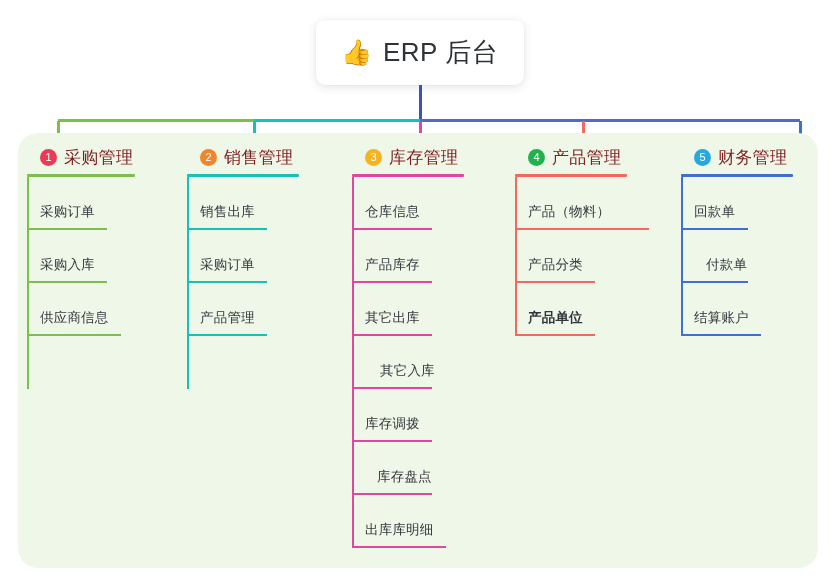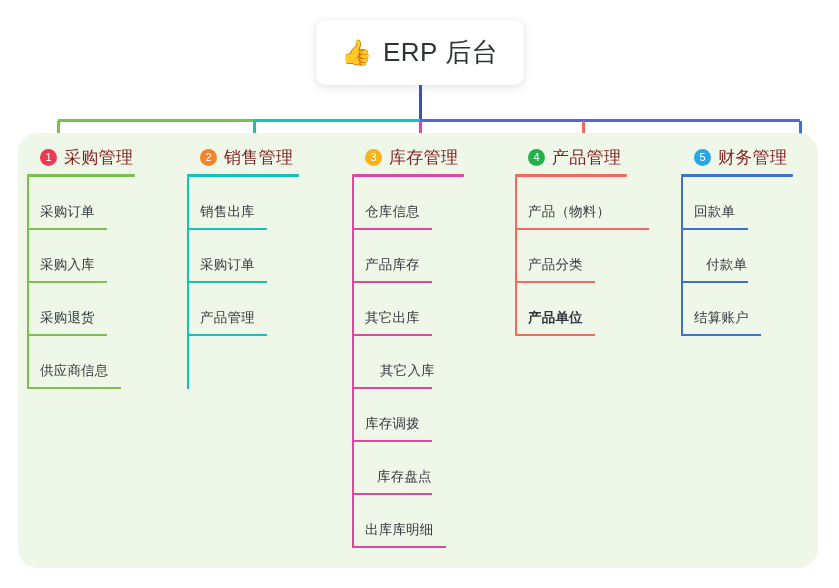--- a/index.html
+++ b/index.html
@@ -170,24 +170,20 @@
         <div class="spine" style="background: rgb(124, 191, 79); left: -13px; height: 212px; top: 0px;"></div>
         <div class="child">
           <div class="child-label" style="left: 0px;">采购订单</div>
           <div class="child-rule" style="background: rgb(124, 191, 79); left: -13px; width: 80px;"></div>
         </div>
         <div class="child">
           <div class="child-label" style="left: 0px;">采购入库</div>
           <div class="child-rule" style="background: rgb(124, 191, 79); left: -13px; width: 80px;"></div>
         </div>
         <div class="child">
-          <div class="child-label" style="left: 0px;">采购退货</div>
-          <div class="child-rule" style="background: rgb(124, 191, 79); left: -13px; width: 80px;"></div>
-        </div>
-        <div class="child">
           <div class="child-label" style="left: 0px;">供应商信息</div>
           <div class="child-rule" style="background: rgb(124, 191, 79); left: -13px; width: 94px;"></div>
         </div>
       </div>
     </div>
     <div class="column" style="left: 200px;">
       <div class="col-header">
         <span class="col-badge" style="background: rgb(240, 133, 42);">2</span>
         <span class="col-title">销售管理</span>
       </div>

